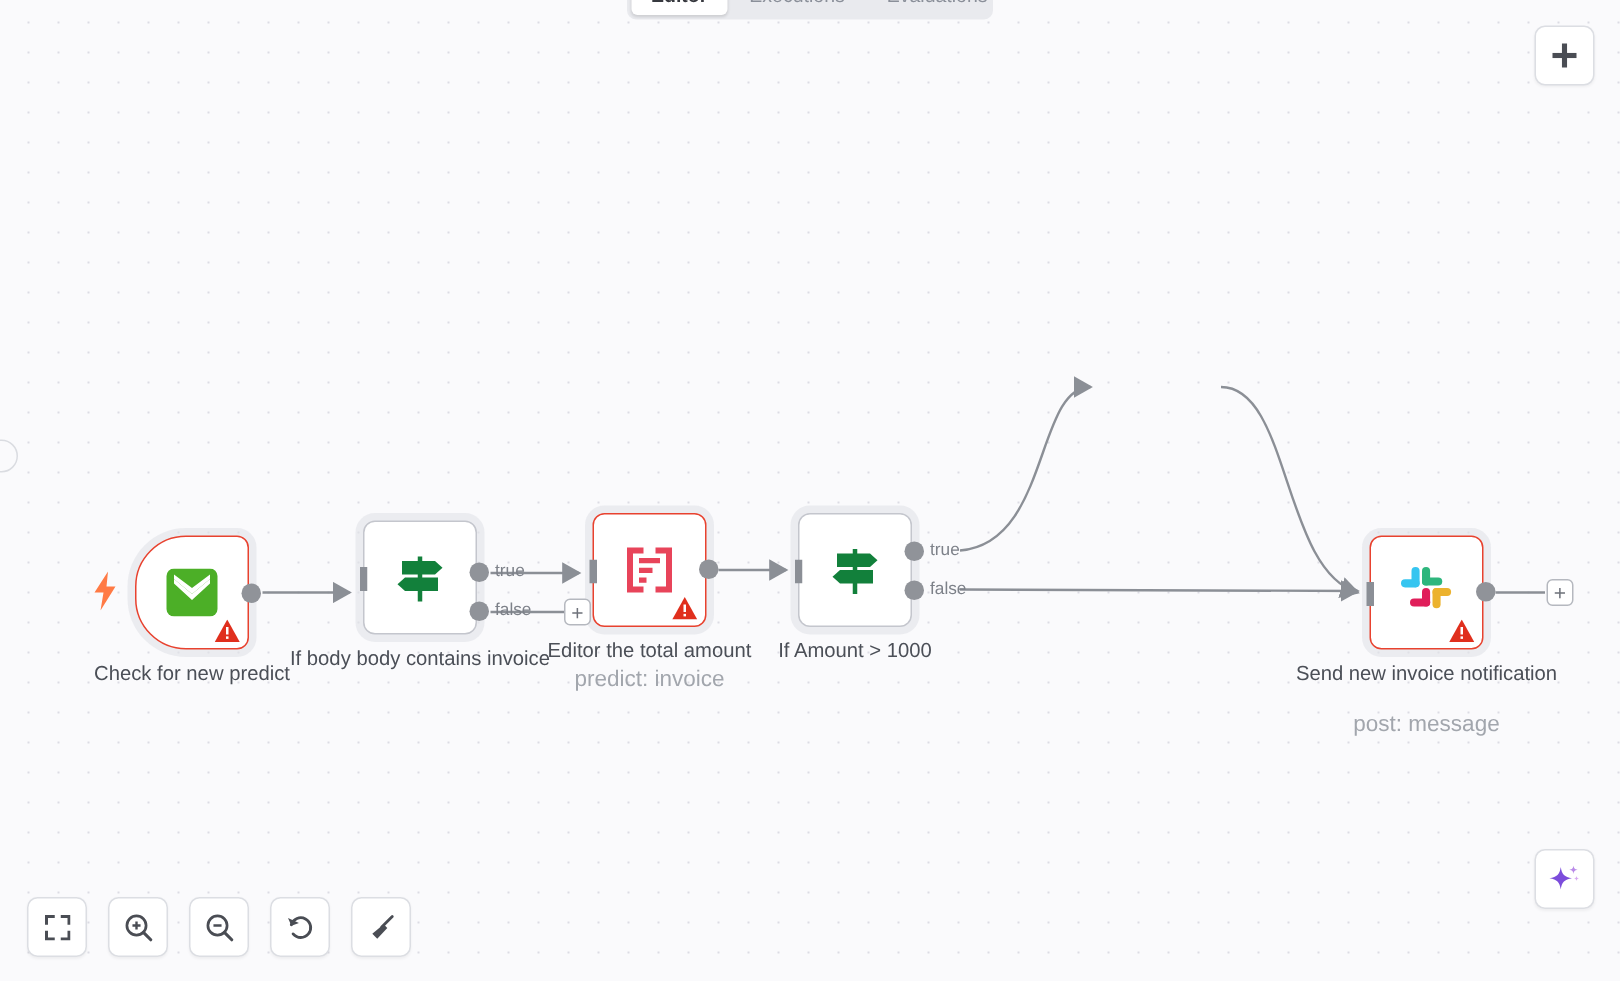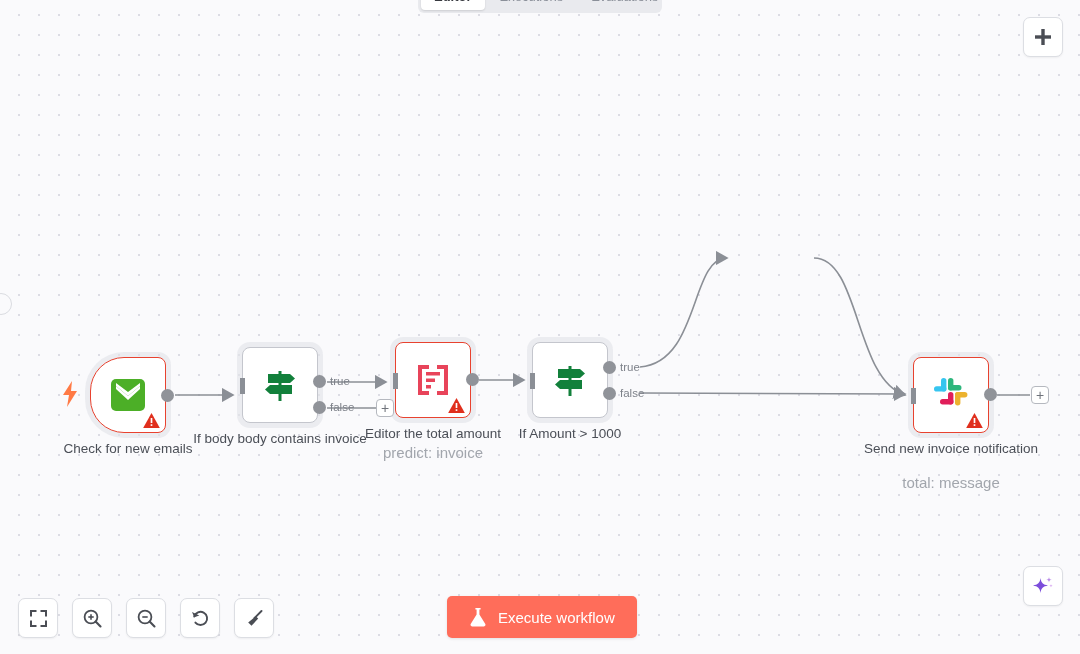--- a/index.html
+++ b/index.html
@@ -218,21 +218,21 @@
         <path d="M6,12 L16,21 L24,21 L34,12 L34,26 L6,26 Z" fill="#4caf27"></path>
         <path d="M8,7 L20,17 L32,7 L32,4 L20,13 L8,4 Z" fill="#ffffff"></path>
       </svg>
       <svg class="warn" viewBox="0 0 20 18">
         <path d="M10,0 L20,18 L0,18 Z" fill="#e02f1d"></path>
         <rect x="9" y="6" width="2" height="6" fill="#fff"></rect>
         <rect x="9" y="13.5" width="2" height="2" fill="#fff"></rect>
       </svg>
     </div>
     <div class="dot-out" style="left:71px; top:32px;"></div>
-    <div class="node-label">Check for new emails</div>
+    <div class="node-label">Check for new predict</div>
   </div>
 
   <div class="node" style="left:242px; top:347px;">
     <svg class="arrow-in" style="left:-10px; top:31px;" viewBox="0 0 13 16">
       <rect x="8" y="0" width="5" height="16" fill="#8b8f96"></rect>
     </svg>
     <div class="node-box">
       <svg width="40" height="40" viewBox="0 0 40 40">
         <rect x="18.5" y="6" width="3" height="30" fill="#12803b"></rect>
         <path d="M8,9 H30 L35,13.5 L30,18 H8 Z" fill="#12803b"></path>
@@ -310,21 +310,21 @@
         <rect x="8" y="23" width="13.5" height="5.4" rx="2.7" fill="#e01e5a"></rect>
       </svg>
       <svg class="warn" viewBox="0 0 20 18">
         <path d="M10,0 L20,18 L0,18 Z" fill="#e02f1d"></path>
         <rect x="9" y="6" width="2" height="6" fill="#fff"></rect>
         <rect x="9" y="13.5" width="2" height="2" fill="#fff"></rect>
       </svg>
     </div>
     <div class="dot-out" style="left:71px; top:31px;"></div>
     <div class="node-label">Send new invoice notification</div>
-    <div class="node-sub" style="top:119px;">total: message</div>
+    <div class="node-sub" style="top:119px;">post: message</div>
   </div>
 
   <div class="plus-chip" style="left:1031px; top:386px;">+</div>
 
   <div class="sqbtn" style="left:1023px; top:17px;">
     <svg width="18" height="18" viewBox="0 0 18 18">
       <rect x="7.3" y="1" width="3.4" height="16" fill="#4a4d54"></rect>
       <rect x="1" y="7.3" width="16" height="3.4" fill="#4a4d54"></rect>
     </svg>
   </div>
@@ -363,20 +363,14 @@
       <path d="M1,3 L3.3,8.2 L8.3,6.4 Z" fill="#4a4d54"></path>
     </svg>
   </div>
   <div class="sqbtn" style="left:234px; top:598px;">
     <svg width="19" height="19" viewBox="0 0 19 19">
       <line x1="16.5" y1="2" x2="9.5" y2="9" stroke="#4a4d54" stroke-width="1.9" stroke-linecap="round"></line>
       <path d="M10.8,7.2 L13.2,9.6 L6.5,16.8 L3.2,13.5 Z" fill="#4a4d54"></path>
     </svg>
   </div>
 
-  <button class="exec">
-    <svg width="18" height="20" viewBox="0 0 18 20">
-      <path d="M6.4,1 H11.6 V2.6 H10.4 V7.4 L16.3,17 A1.6,1.6 0 0 1 15,19.4 H3 A1.6,1.6 0 0 1 1.7,17 L7.6,7.4 V2.6 H6.4 Z" fill="#ffffff"></path>
-    </svg>
-    <span>Execute workflow</span>
-  </button>
 
 </div>
 
 </body></html>

